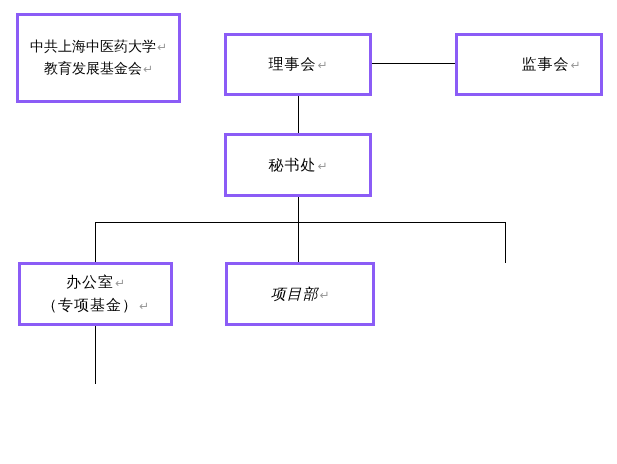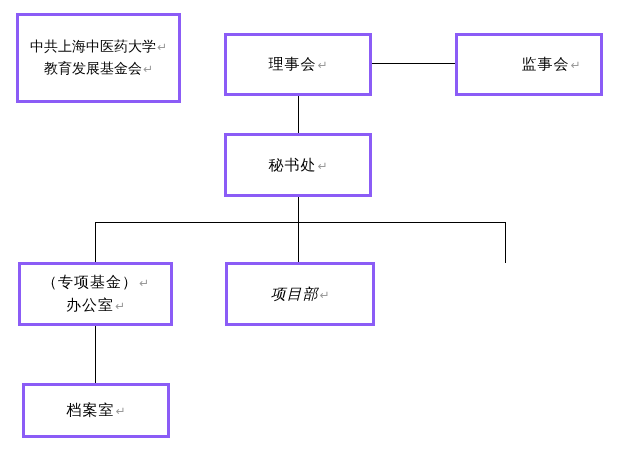--- a/index.html
+++ b/index.html
@@ -99,26 +99,23 @@
 
   <div class="node" id="box-supervis">
     <span class="node-line"><span>监事会</span><span class="pilcrow">↵</span></span>
   </div>
 
   <div class="node" id="box-secretar">
     <span class="node-line"><span>秘书处</span><span class="pilcrow">↵</span></span>
   </div>
 
   <div class="node" id="box-office">
+    <span class="node-line"><span>办公室</span><span class="pilcrow">↵</span></span>
     <span class="node-line"><span>（专项基金）</span><span class="pilcrow">↵</span></span>
-    <span class="node-line"><span>办公室</span><span class="pilcrow">↵</span></span>
   </div>
 
   <div class="node" id="box-project">
     <span class="node-line"><span>项目部</span><span class="pilcrow">↵</span></span>
   </div>
 
 
-  <div class="node" id="box-archive">
-    <span class="node-line"><span>档案室</span><span class="pilcrow">↵</span></span>
-  </div>
 
 </div>
 
 </body></html>

